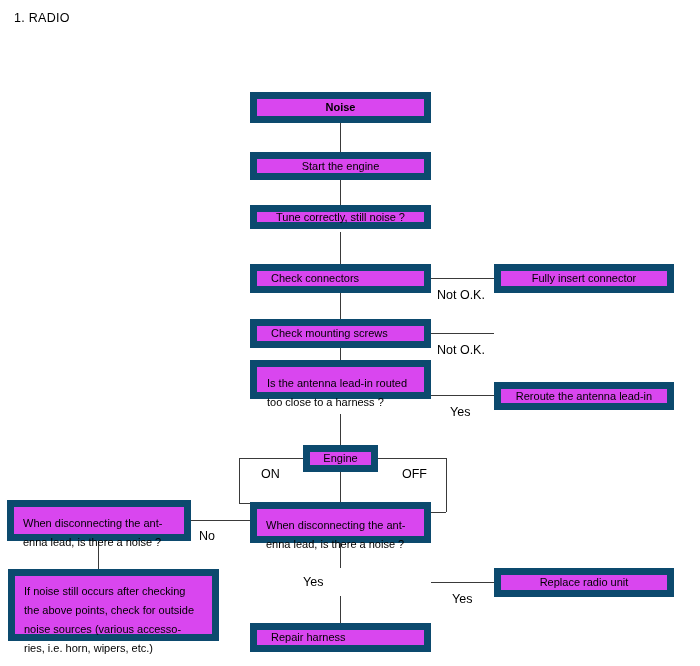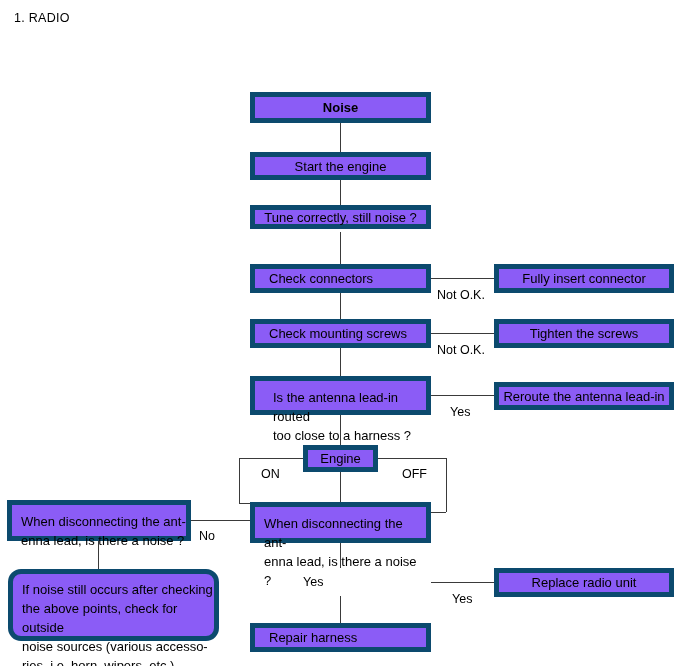--- a/index.html
+++ b/index.html
@@ -21,23 +21,23 @@
     left: 14px;
     top: 11px;
     font-size: 12.5px;
     letter-spacing: 0.3px;
     white-space: nowrap;
   }
   
   .box {
     position: absolute;
     box-sizing: border-box;
-    border: 5px solid #0c4a6e;
-    background: #8b5cf6;
-    font-size: 13px;
+    border: 7px solid #0c4a6e;
+    background: #d946ef;
+    font-size: 11px;
     line-height: 19px;
     display: flex;
     align-items: center;
     white-space: pre-line;
   }
   .box.center {
     justify-content: center;
     text-align: center;
   }
   .box.left {
@@ -131,36 +131,35 @@
   <div class="box center" style="left:250px; top:152px; width:181px; height:28px;">Start the engine</div>
 
   <div class="box center" style="left:250px; top:205px; width:181px; height:24px;">Tune correctly, still noise ?</div>
 
   <div class="box left" style="left:250px; top:264px; width:181px; height:29px;">Check connectors</div>
 
   <div class="box center" style="left:494px; top:264px; width:180px; height:29px;">Fully insert connector</div>
 
   <div class="box left" style="left:250px; top:319px; width:181px; height:29px;">Check mounting screws</div>
 
-  <div class="box center" style="left:494px; top:319px; width:180px; height:29px;">Tighten the screws</div>
 
-  <div class="box left pad-top" style="left:250px; top:376px; width:181px; height:39px; padding-left:18px;">Is the antenna lead-in routed
+  <div class="box left pad-top" style="left:250px; top:360px; width:181px; height:39px; padding-left:10px;">Is the antenna lead-in routed
 too close to a harness ?</div>
 
   <div class="box center" style="left:494px; top:382px; width:180px; height:28px;">Reroute the antenna lead-in</div>
 
   <div class="box center" style="left:303px; top:445px; width:75px; height:27px;">Engine</div>
 
   <div class="box left pad-top" style="left:7px; top:500px; width:184px; height:41px; padding-left:9px;">When disconnecting the ant-
 enna lead, is there a noise ?</div>
 
   <div class="box left pad-top" style="left:250px; top:502px; width:181px; height:41px; padding-left:9px;">When disconnecting  the ant-
 enna lead, is there a noise ?</div>
 
-  <div class="box left pad-top" style="left:8px; top:569px; width:211px; height:72px; padding-left:9px; padding-top:6px;border-radius:13px;">If noise still occurs after checking
+  <div class="box left pad-top" style="left:8px; top:569px; width:211px; height:72px; padding-left:9px; padding-top:6px;">If noise still occurs after checking
 the above points, check for outside
 noise sources (various accesso-
 ries, i.e. horn, wipers, etc.)</div>
 
 
   <div class="box center" style="left:494px; top:568px; width:180px; height:29px;">Replace radio unit</div>
 
   <div class="box left" style="left:250px; top:623px; width:181px; height:29px;">Repair harness</div>
 
 </div>

